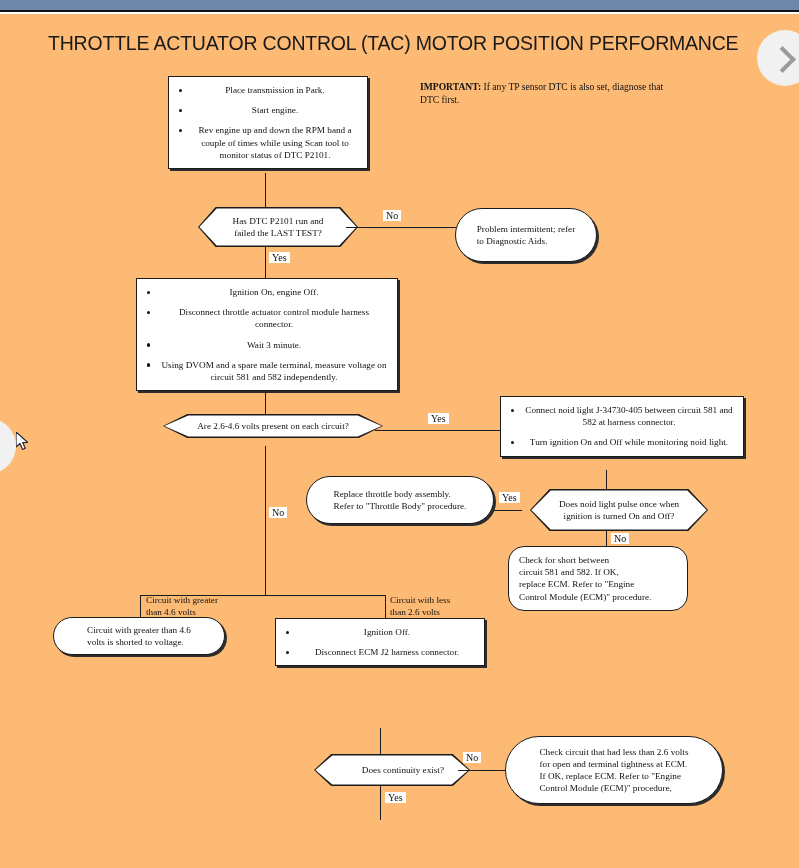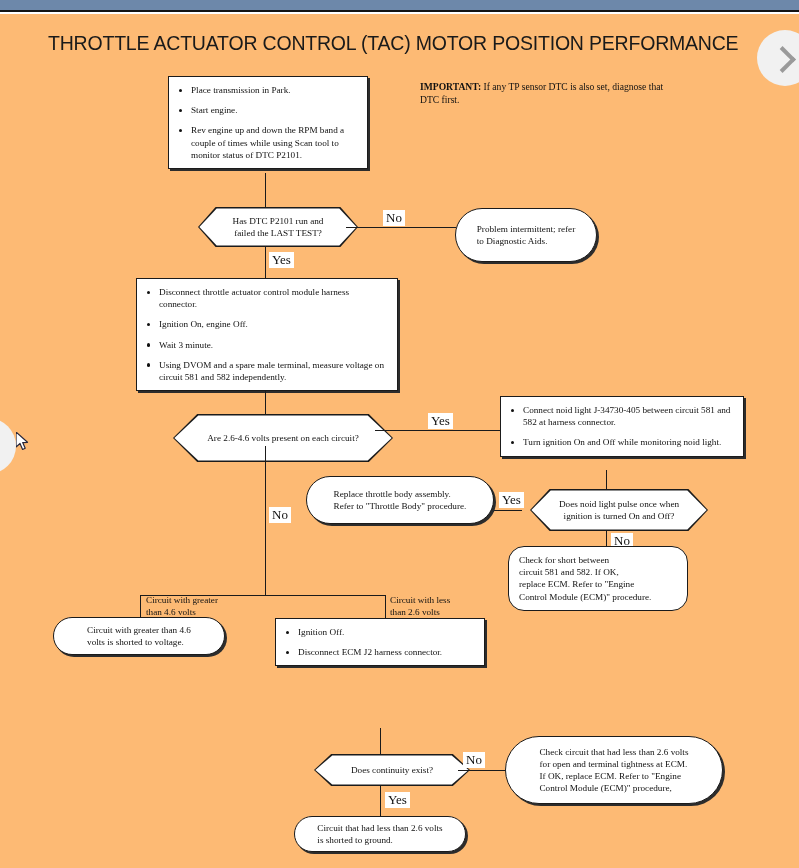--- a/index.html
+++ b/index.html
@@ -87,20 +87,21 @@
     position: absolute;
     box-sizing: border-box;
     background: #ffffff;
     color: #111111;
     font-size: 9.2px;
     line-height: 1.33;
   }
   .rect {
     border: 1.4px solid #1b1b1b;
     padding: 7px 8px 7px 8px;
+    text-align: center;
   }
   .rect.shadow { box-shadow: 2px 2px 0 #2c2c2c; }
   .round {
     border: 1.6px solid #1b1b1b;
     border-radius: 999px;
     display: flex;
     align-items: center;
     justify-content: center;
     text-align: left;
     padding: 6px 18px;
@@ -168,21 +169,21 @@
   
   .ln {
     position: absolute;
     background: #1b1b1b;
   }
   .ln.v { width: 1.4px; }
   .ln.h { height: 1.4px; }
 
   .edge-label {
     position: absolute;
-    font-size: 13px;
+    font-size: 10px;
     color: #111;
     background: #ffffff;
     padding: 0 3px;
     white-space: nowrap;
   }
 
   .note {
     position: absolute;
     font-size: 9.6px;
     line-height: 1.38;
@@ -230,30 +231,30 @@
       <span>Problem intermittent; refer</span><br>
       <span>to Diagnostic Aids.</span>
     </div>
   </div>
 
   <div class="ln v" style="left:265px; top:233px; height:33px;"></div>
   <div class="edge-label" style="left:269px; top:238px;">Yes</div>
 
   <div class="node rect shadow" style="left:136px; top:264px; width:262px;">
     <ul class="bullets">
+      <li>Ignition On, engine Off.</li>
       <li>Disconnect throttle actuator control module harness connector.</li>
-      <li>Ignition On, engine Off.</li>
       <li>Wait 3 minute.</li>
       <li>Using DVOM and a spare male terminal, measure voltage on circuit 581 and 582 independently.</li>
     </ul>
   </div>
 
   <div class="ln v" style="left:265px; top:377px; height:26px;"></div>
 
-  <div class="hex" style="left:161px; top:400px; width:220px; height:48px;">
+  <div class="hex" style="left:151px; top:400px; width:220px; height:24px;">
     <div class="hex-fill"></div>
     <div class="hex-inner"></div>
     <div class="hex-label">Are 2.6-4.6 volts present on each circuit?</div>
   </div>
 
   <div class="ln h" style="left:375px; top:416px; width:126px;"></div>
   <div class="edge-label" style="left:428px; top:399px;">Yes</div>
 
   <div class="node rect shadow" style="left:500px; top:382px; width:244px;">
     <ul class="bullets">
@@ -320,47 +321,41 @@
 
   <div class="node rect shadow" style="left:275px; top:604px; width:210px;">
     <ul class="bullets">
       <li>Ignition Off.</li>
       <li>Disconnect ECM J2 harness connector.</li>
     </ul>
   </div>
 
   <div class="ln v" style="left:380px; top:714px; height:28px;"></div>
 
-  <div class="hex" style="left:302px; top:740px; width:156px; height:32px;">
+  <div class="hex" style="left:302px; top:740px; width:156px; height:32px;justify-content:flex-end;">
     <div class="hex-fill"></div>
     <div class="hex-inner"></div>
     <div class="hex-label">Does continuity exist?</div>
   </div>
 
   <div class="ln h" style="left:458px; top:756px; width:52px;"></div>
   <div class="edge-label" style="left:463px; top:738px;">No</div>
 
   <div class="node round shadow" style="left:505px; top:722px; width:218px; height:68px; padding:6px 22px;">
     <div>
       <span>Check circuit that had less than 2.6 volts</span><br>
       <span>for open and terminal tightness at ECM.</span><br>
       <span>If OK, replace ECM. Refer to "Engine</span><br>
       <span>Control Module (ECM)" procedure,</span>
     </div>
   </div>
 
   <div class="ln v" style="left:380px; top:772px; height:34px;"></div>
   <div class="edge-label" style="left:385px; top:778px;">Yes</div>
 
-  <div class="node round shadow" style="left:294px; top:802px; width:172px; height:36px;">
-    <div>
-      <span>Circuit that had less than 2.6 volts</span><br>
-      <span>is shorted to ground.</span>
-    </div>
-  </div>
 
 </div>
 
 <div class="nav-circle" id="nav-next">
   <div class="nav-chev"></div>
 </div>
 <div class="nav-circle" id="nav-prev">
   <div class="nav-chev"></div>
 </div>
 

